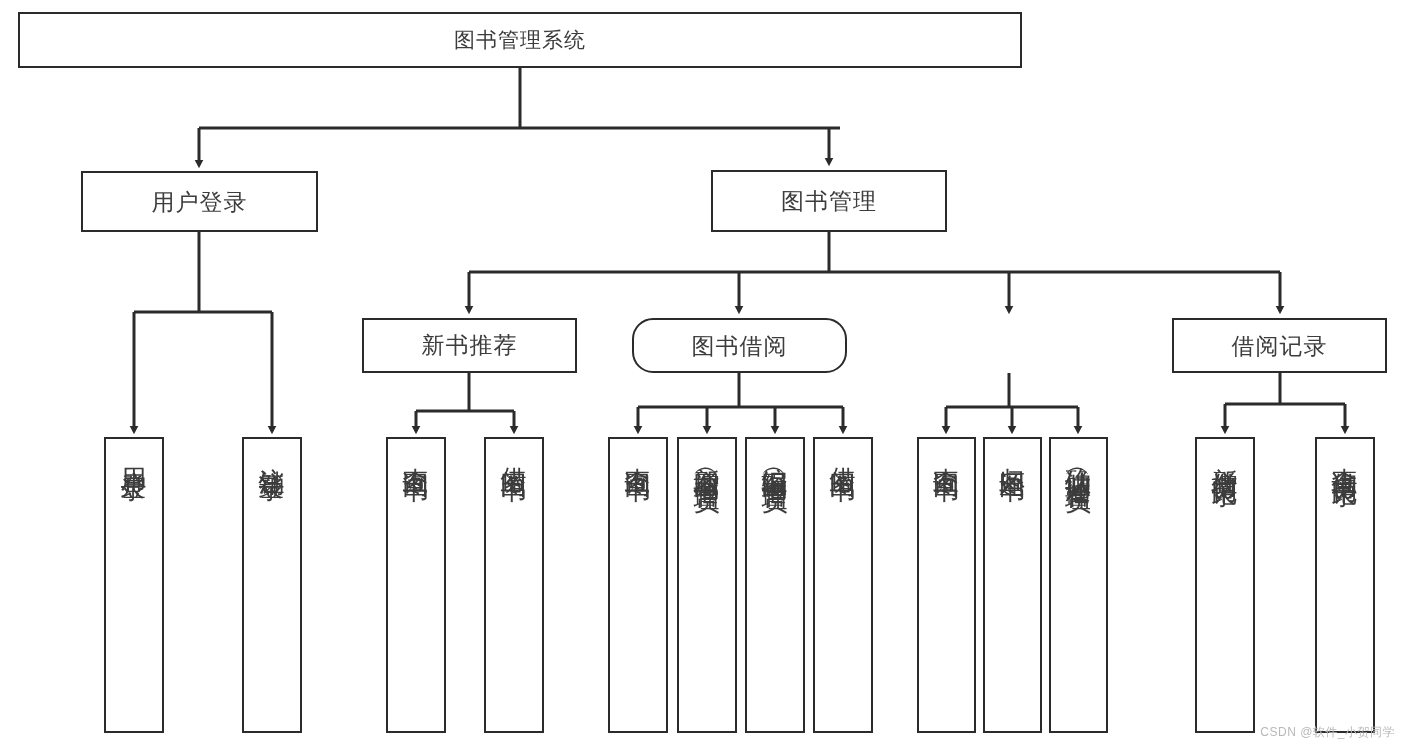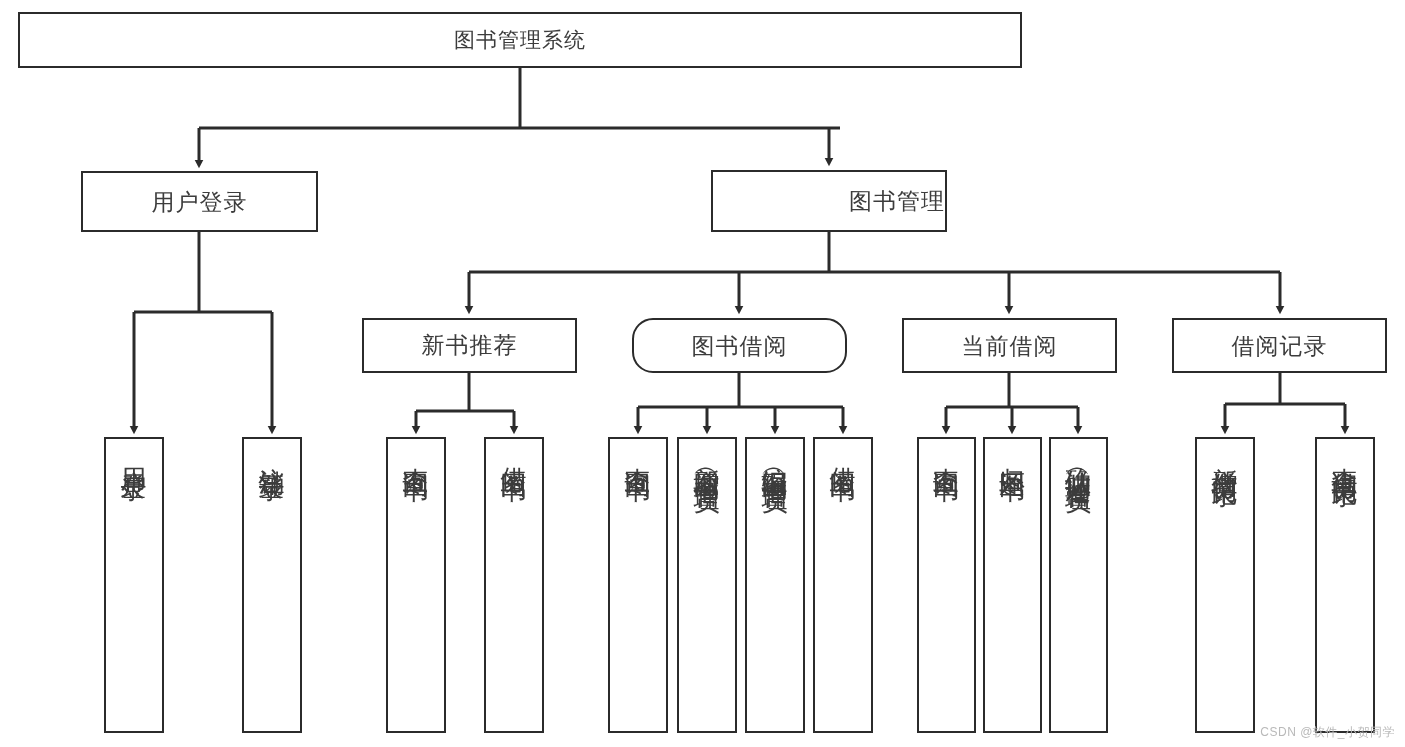--- a/index.html
+++ b/index.html
@@ -116,32 +116,29 @@
     </g>
   </svg>
 
   <div class="node h-node root" style="left:18px;top:12px;width:1004px;height:56px;">
     <span class="label">图书管理系统</span>
   </div>
 
   <div class="node h-node" style="left:81px;top:171px;width:237px;height:61px;">
     <span class="label">用户登录</span>
   </div>
-  <div class="node h-node" style="left:711px;top:170px;width:236px;height:62px;justify-content:flex-end;">
+  <div class="node h-node" style="left:711px;top:170px;width:236px;height:62px;">
     <span class="label">图书管理</span>
   </div>
 
   <div class="node h-node" style="left:362px;top:318px;width:215px;height:55px;font-family:Liberation Serif, serif;">
     <span class="label">新书推荐</span>
   </div>
   <div class="node h-node" style="left:632px;top:318px;width:215px;height:55px;border-radius:21px;">
     <span class="label">图书借阅</span>
-  </div>
-  <div class="node h-node" style="left:902px;top:318px;width:215px;height:55px;">
-    <span class="label">当前借阅</span>
   </div>
   <div class="node h-node" style="left:1172px;top:318px;width:215px;height:55px;">
     <span class="label">借阅记录</span>
   </div>
 
   <div class="node v-node" style="left:104px;top:437px;width:60px;height:296px;">
     <span class="label">用户登录</span>
   </div>
   <div class="node v-node" style="left:242px;top:437px;width:60px;height:296px;">
     <span class="label">注销登录</span>

